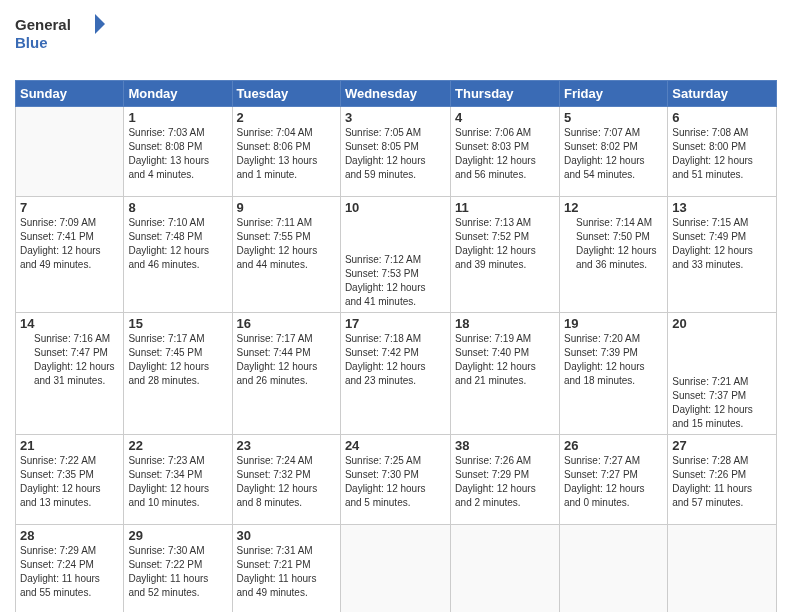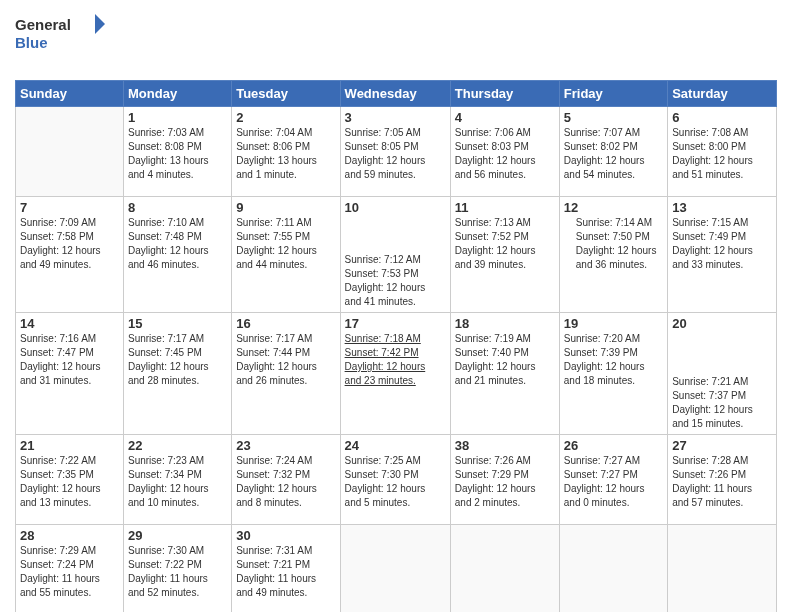--- a/index.html
+++ b/index.html
@@ -150,21 +150,21 @@
             <div class="day-info" style="white-space: pre-line;">Sunrise: 7:08 AM
 Sunset: 8:00 PM
 Daylight: 12 hours
 and 51 minutes.</div>
           </td>
         </tr>
         <tr>
           <td>
             <span class="day-number">7</span>
             <div class="day-info" style="white-space: pre-line;">Sunrise: 7:09 AM
-Sunset: 7:58 PM
+Sunset: 7:41 PM
 Daylight: 12 hours
 and 49 minutes.</div>
           </td>
           <td>
             <span class="day-number">8</span>
             <div class="day-info" style="white-space: pre-line;">Sunrise: 7:10 AM
 Sunset: 7:48 PM
 Daylight: 12 hours
 and 46 minutes.</div>
           </td>
@@ -200,42 +200,42 @@
             <span class="day-number">13</span>
             <div class="day-info" style="white-space: pre-line;">Sunrise: 7:15 AM
 Sunset: 7:49 PM
 Daylight: 12 hours
 and 33 minutes.</div>
           </td>
         </tr>
         <tr>
           <td>
             <span class="day-number">14</span>
-            <div class="day-info" style="white-space: pre-line;">Sunrise: 7:16 AM
+            <div class="day-info" style="white-space: pre-line; margin-left: 14px;">Sunrise: 7:16 AM
 Sunset: 7:47 PM
 Daylight: 12 hours
 and 31 minutes.</div>
           </td>
           <td>
             <span class="day-number">15</span>
             <div class="day-info" style="white-space: pre-line;">Sunrise: 7:17 AM
 Sunset: 7:45 PM
 Daylight: 12 hours
 and 28 minutes.</div>
           </td>
           <td>
             <span class="day-number">16</span>
             <div class="day-info" style="white-space: pre-line;">Sunrise: 7:17 AM
 Sunset: 7:44 PM
 Daylight: 12 hours
 and 26 minutes.</div>
           </td>
           <td>
             <span class="day-number">17</span>
-            <div class="day-info" style="white-space: pre-line; text-decoration: underline;">Sunrise: 7:18 AM
+            <div class="day-info" style="white-space: pre-line;">Sunrise: 7:18 AM
 Sunset: 7:42 PM
 Daylight: 12 hours
 and 23 minutes.</div>
           </td>
           <td>
             <span class="day-number">18</span>
             <div class="day-info" style="white-space: pre-line;">Sunrise: 7:19 AM
 Sunset: 7:40 PM
 Daylight: 12 hours
 and 21 minutes.</div>

